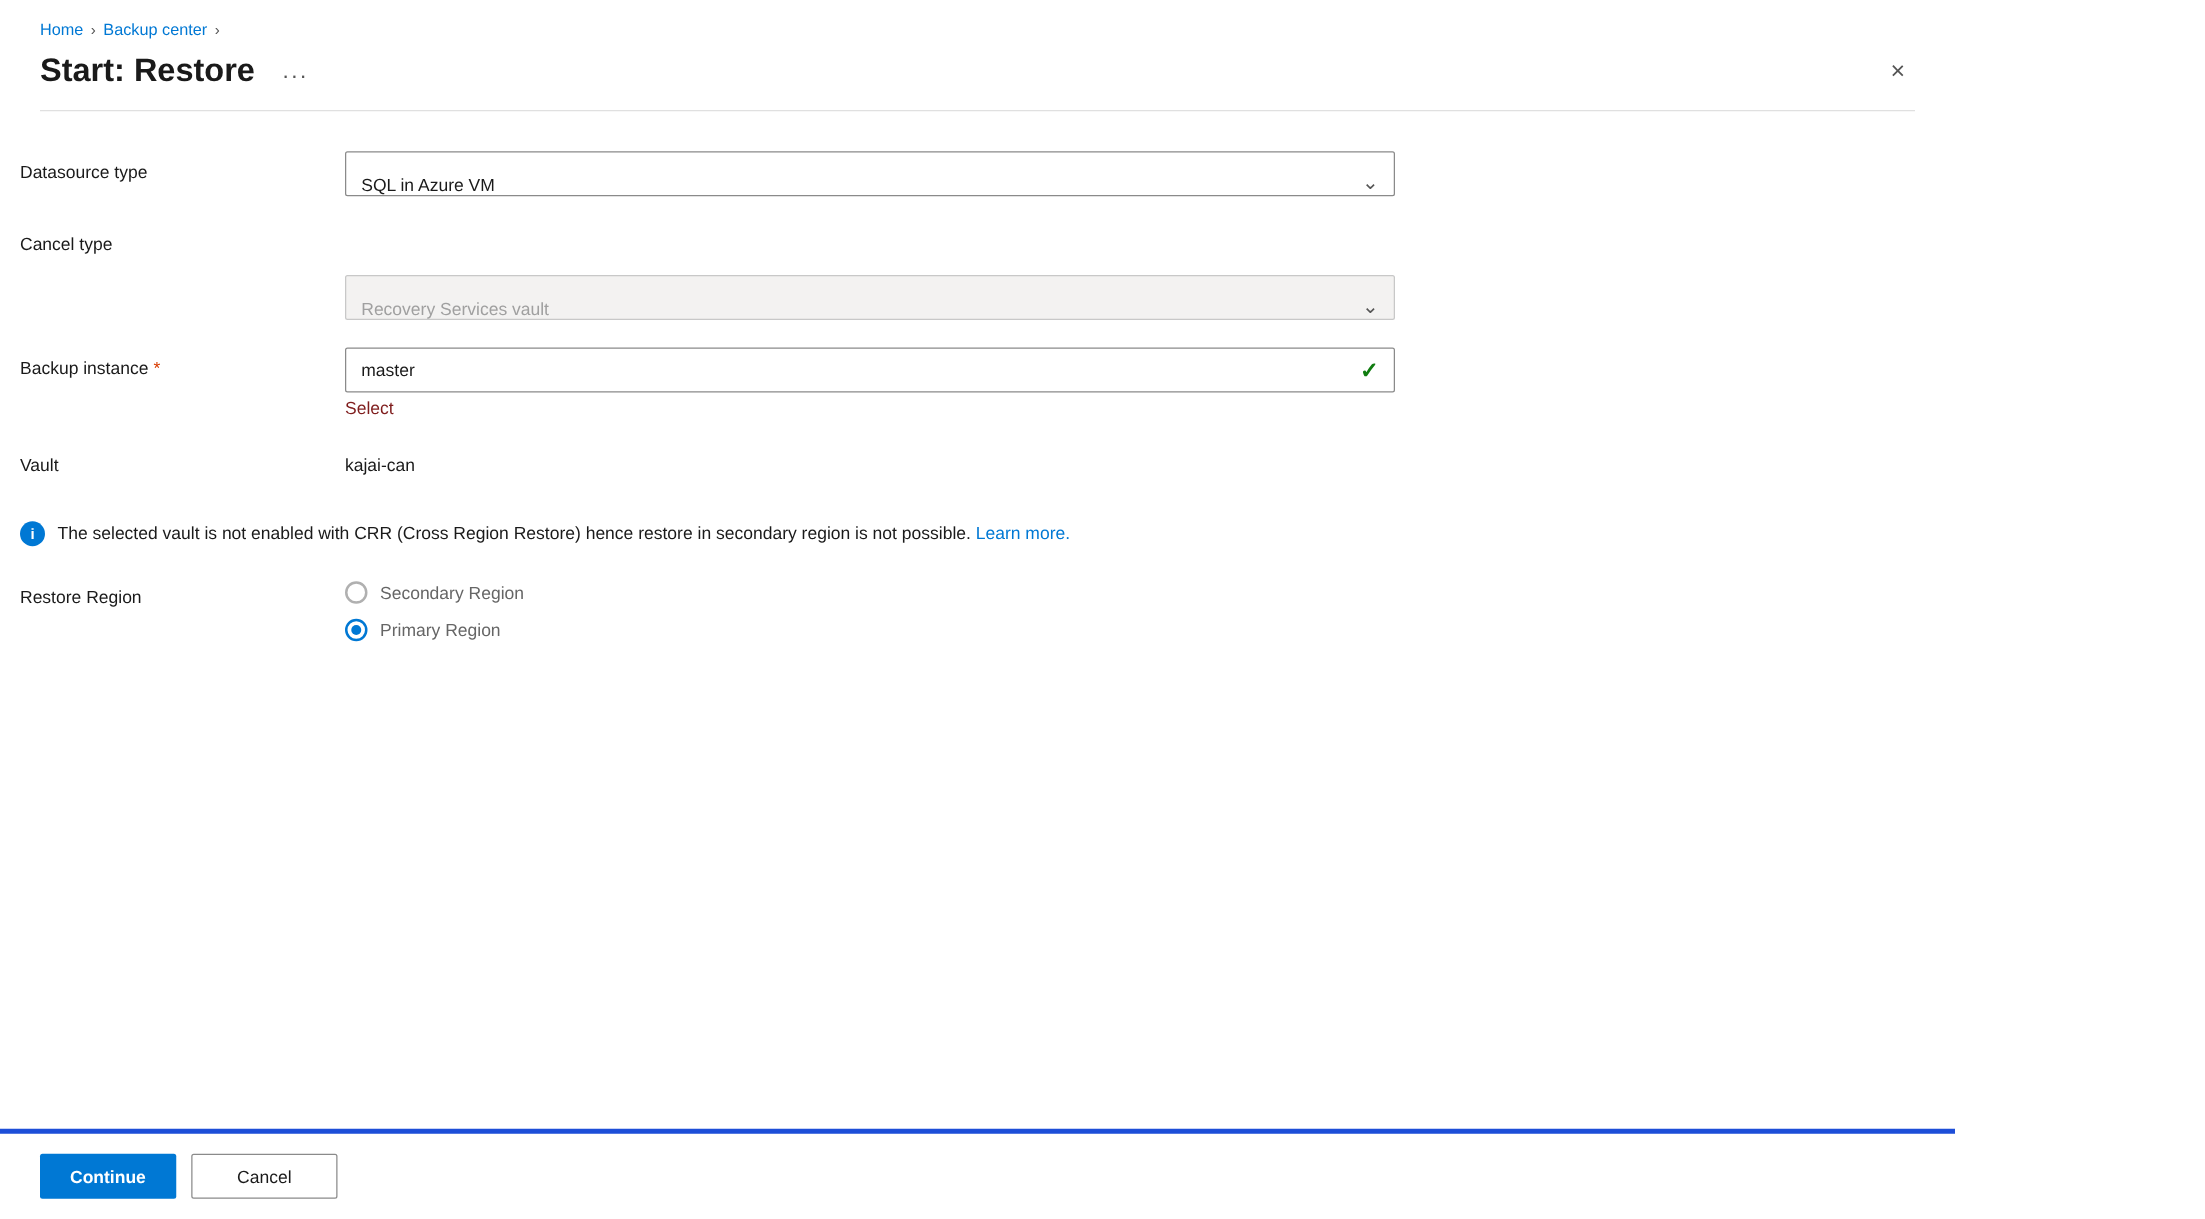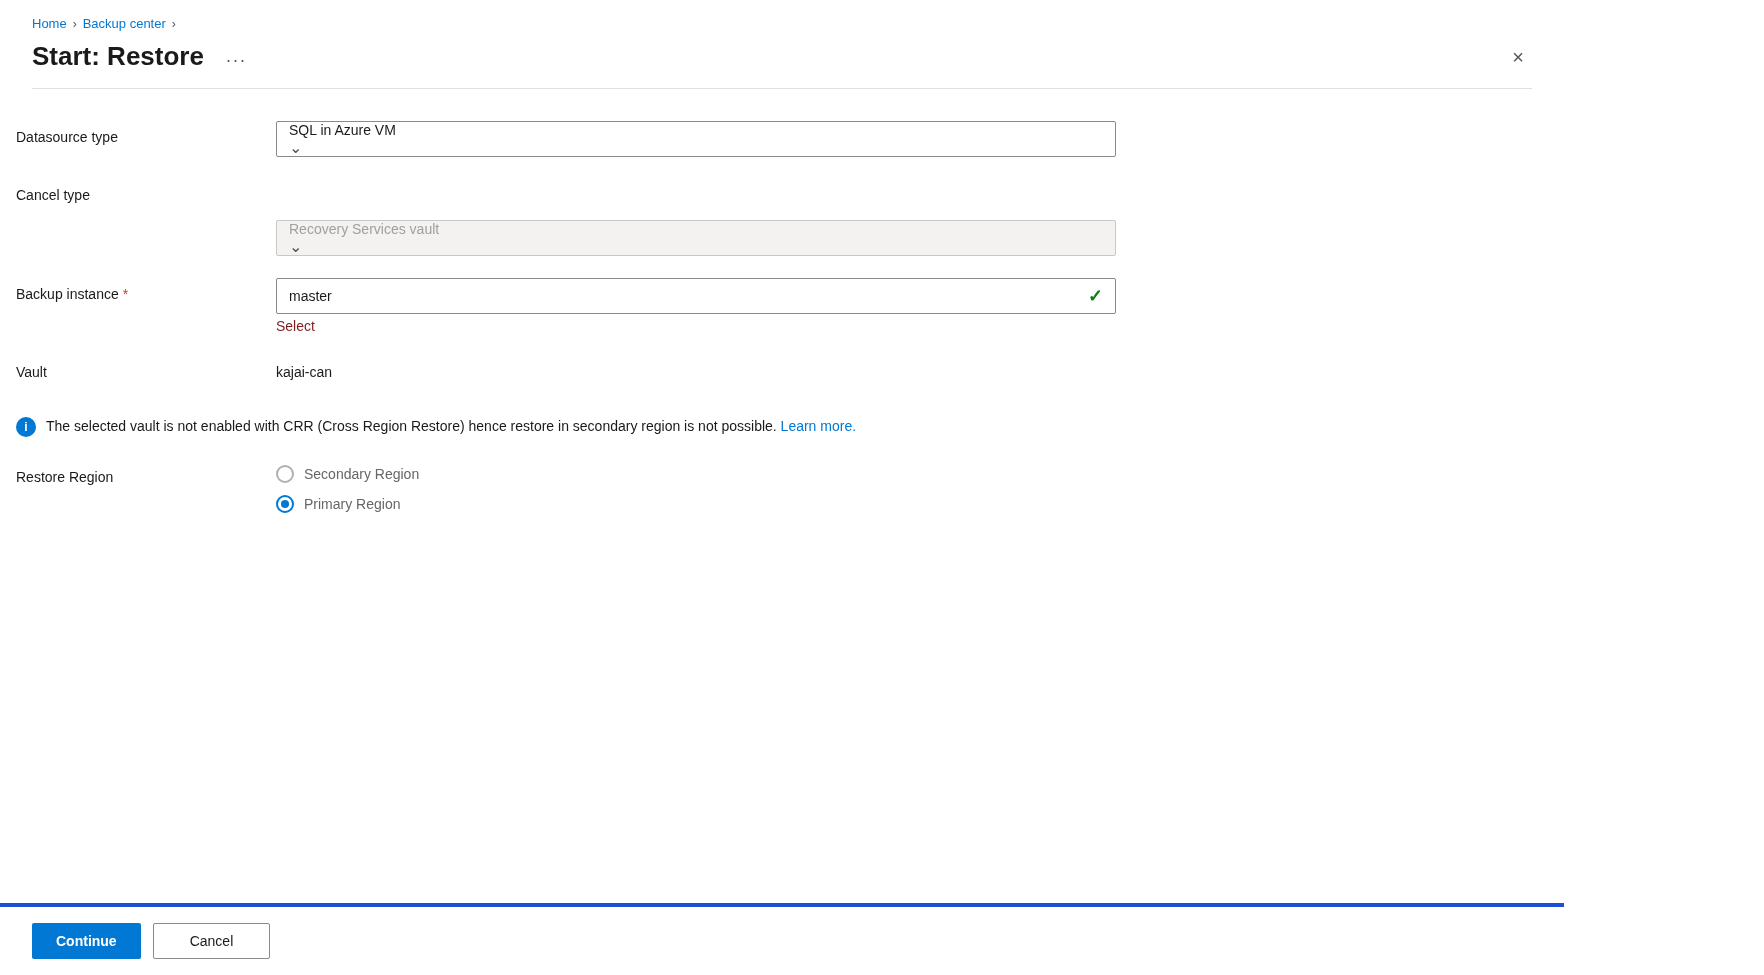--- a/index.html
+++ b/index.html
@@ -111,26 +111,25 @@
     }
     .select-control {
       width: 100%;
       height: 36px;
       border: 1px solid #8a8a8a;
       background: #fff;
       padding: 0 12px;
       font-size: 14px;
       color: #1a1a1a;
       display: flex;
-      align-items: flex-start;
+      align-items: flex-end;
       justify-content: space-between;
       cursor: pointer;
       border-radius: 2px;
       position: relative;
-      flex-direction: column;
     }
     .select-control.disabled {
       background: #f3f2f1;
       color: #a0a0a0;
       border-color: #c8c8c8;
       cursor: default;
       margin-top: 41px;
     }
     .select-arrow {
       font-size: 16px;

